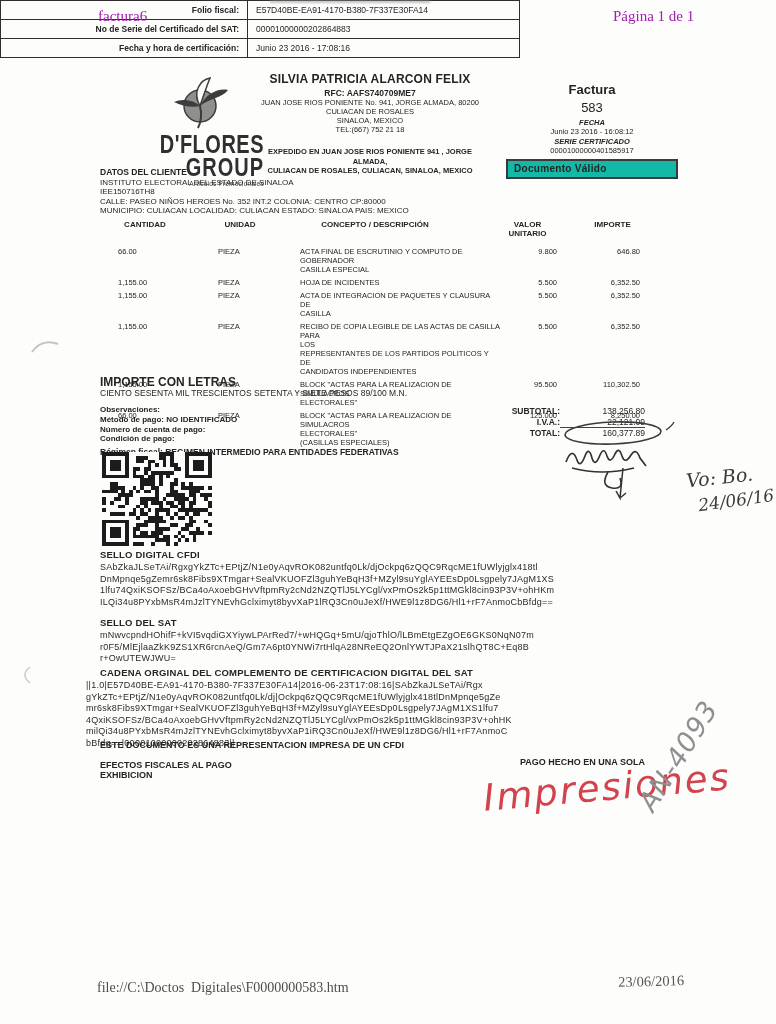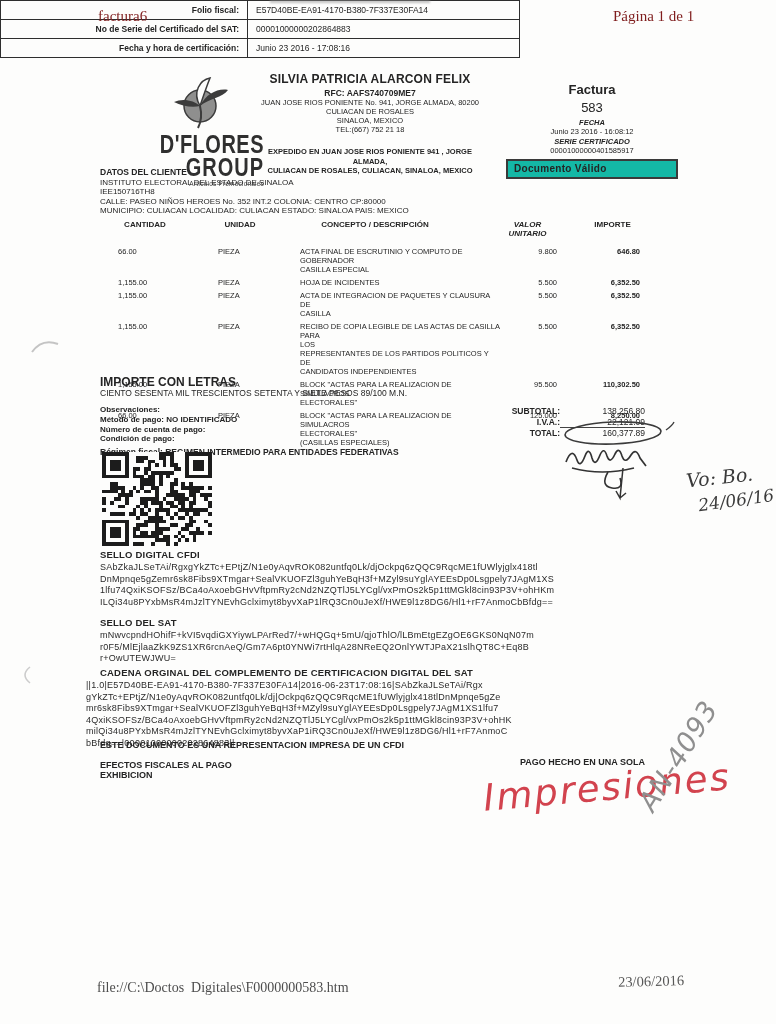--- a/index.html
+++ b/index.html
@@ -5,21 +5,21 @@
   html,body{margin:0;padding:0;background:#e8e8e8;}
   .page{
     position:relative;width:776px;height:1024px;background:#fdfdfc;
     font-family:"Liberation Sans",sans-serif;color:#242424;overflow:hidden;
     margin:0 auto;
   }
   .abs{position:absolute;}
   .serif{font-family:"Liberation Serif",serif;}
   .pre{white-space:pre-line;}
   
-  .pg-hdr{font-size:15px;color:#7f1d1d;}
+  .pg-hdr{font-size:15px;color:#a21caf;}
   
   .logo-wrap{left:138px;top:72px;width:126px;text-align:right;line-height:1;}
   .logo-word{font-size:20px;font-weight:bold;letter-spacing:.5px;transform:scaleY(1.3);color:#2f2f2f;}
   .logo-word2{font-size:20px;font-weight:bold;letter-spacing:1px;transform:scaleY(1.3);margin-top:3px;color:#2f2f2f;}
   .logo-tag{font-size:6.5px;margin-top:4px;color:#444;letter-spacing:.2px;}
   
   .issuer{left:252px;top:72px;width:236px;text-align:center;}
   .issuer-name{font-size:12px;font-weight:bold;letter-spacing:.2px;}
   .issuer-rfc{font-size:8.5px;font-weight:bold;margin-top:2px;}
   .issuer-line{font-size:7.5px;line-height:9px;}
@@ -35,28 +35,28 @@
   
   .client{left:100px;top:168px;font-size:8px;line-height:9.6px;}
   .client .t{font-weight:bold;font-size:8.5px;}
   
   .items{left:100px;top:220px;width:565px;font-size:7.5px;}
   .items .hdr,.items .row{display:grid;grid-template-columns:90px 100px 210px 85px 80px;}
   .items .hdr{font-size:8px;font-weight:bold;margin-bottom:9px;}
   .items .hdr .h1{text-align:center;}
   .items .hdr .h2{text-align:center;}
   .items .hdr .h3{text-align:center;padding-right:40px;}
-  .items .hdr .h4{text-align:center;padding-right:30px;font-style:italic;}
+  .items .hdr .h4{text-align:center;padding-right:30px;}
   .items .hdr .h5{text-align:center;padding-right:25px;}
   .items .row{margin-bottom:4px;line-height:9px;}
   .items .c1{padding-left:18px;}
   .items .c2{padding-left:28px;}
   .items .c3{padding-left:10px;white-space:pre-line;}
   .items .c4{text-align:right;padding-right:28px;}
-  .items .c5{text-align:right;padding-right:25px;font-weight:bold;}
+  .items .c5{text-align:right;padding-right:25px;}
   
   .letters-t{left:100px;top:375px;font-size:12px;font-weight:bold;}
   .letters-v{left:100px;top:388px;font-size:8.5px;}
   
   .payinfo{left:100px;top:405px;font-size:8px;font-weight:600;line-height:9.8px;}
   .regimen{left:100px;top:447px;font-size:8.5px;font-weight:bold;}
   
   .totals{left:420px;top:406px;width:225px;font-size:8.5px;line-height:10.5px;}
   .totals .trow{display:grid;grid-template-columns:140px 85px;}
   .totals .tl{text-align:right;font-weight:bold;}

